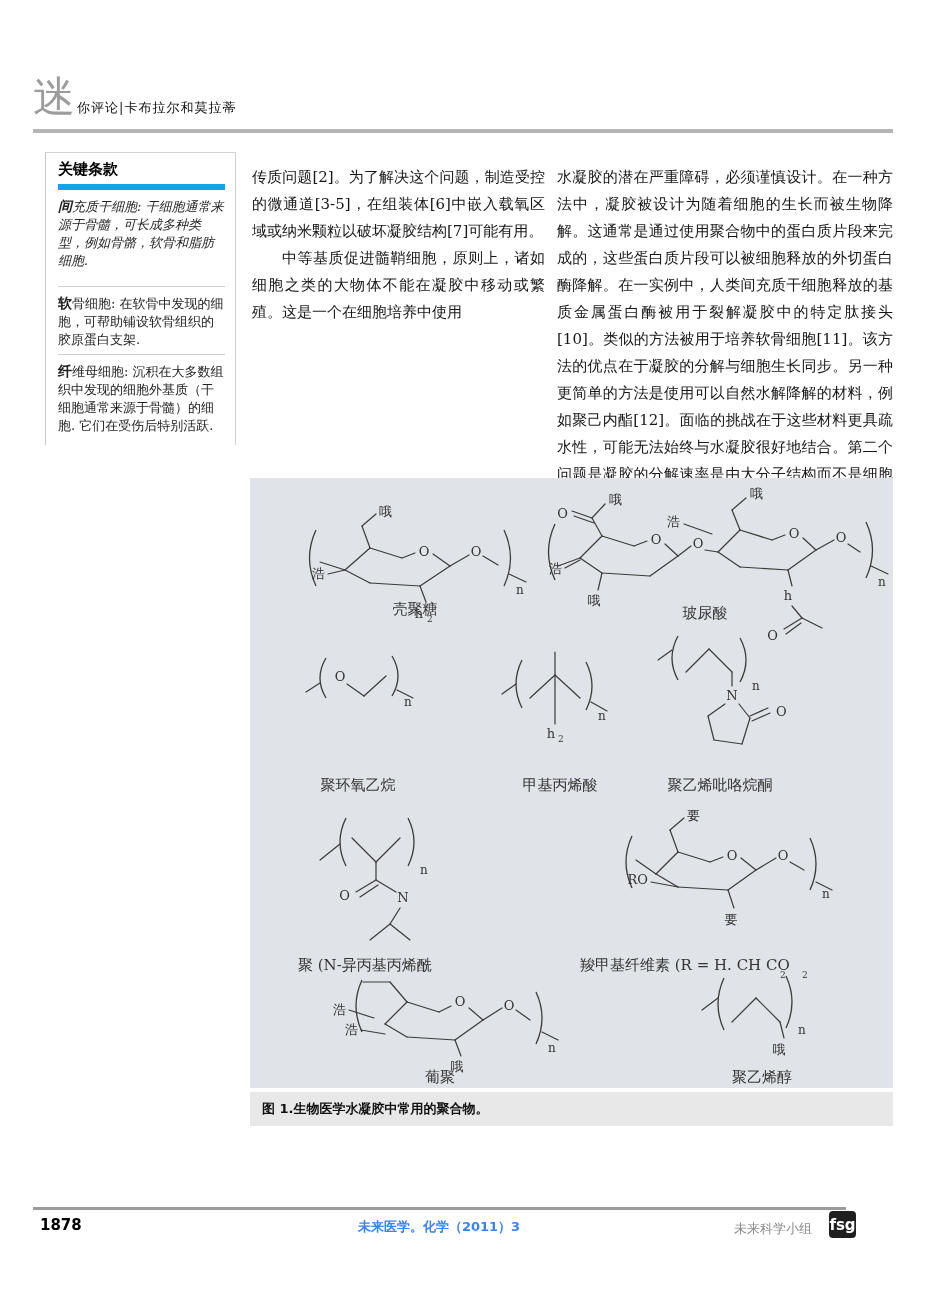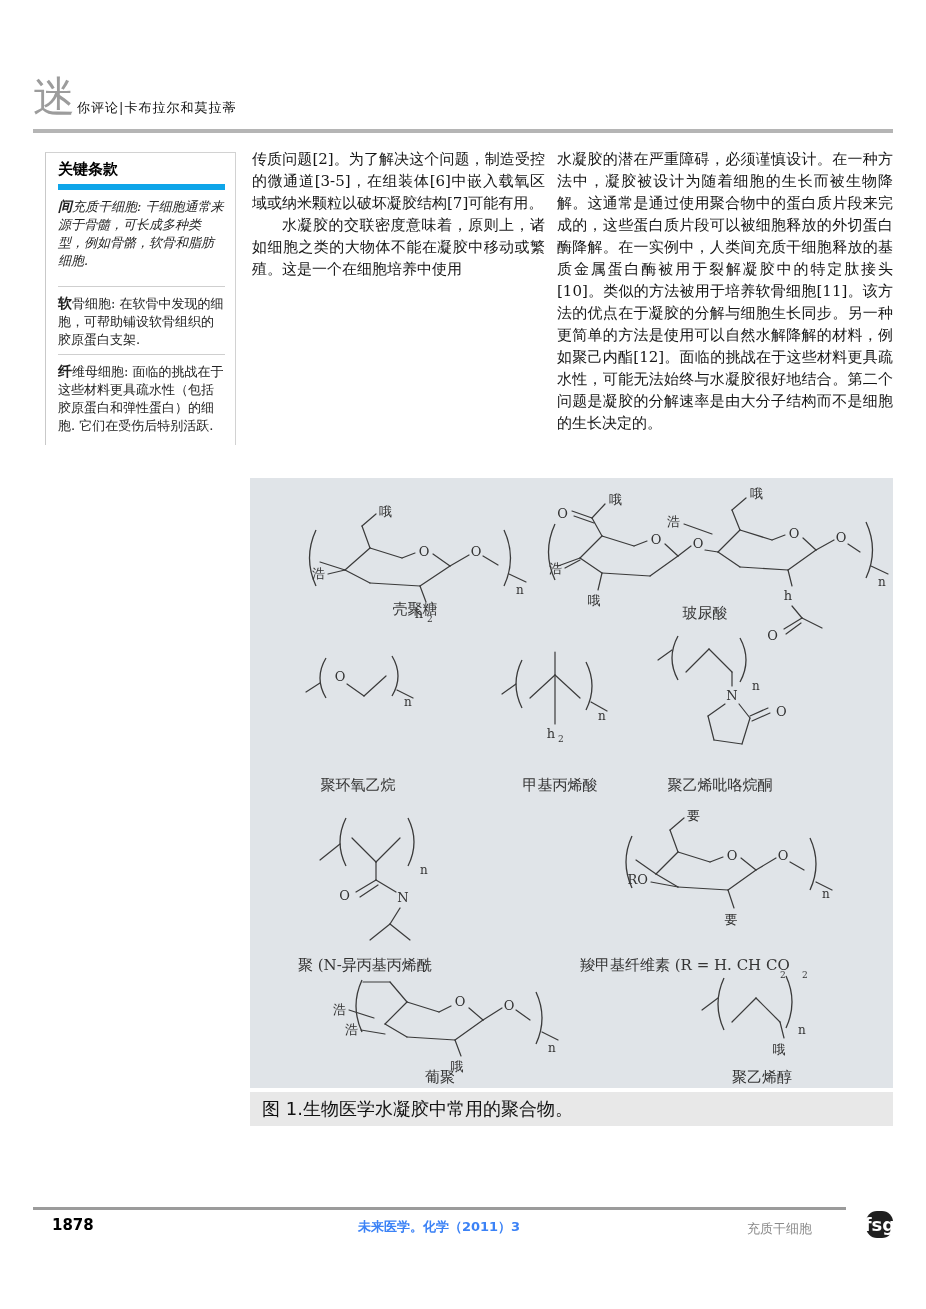--- a/index.html
+++ b/index.html
@@ -17,74 +17,74 @@
     border-left:1px solid #c9c9c9;border-top:1px solid #d2d2d2;border-right:1px solid #d2d2d2;
     box-sizing:border-box;padding:0 10px 0 12px;font-size:13px;line-height:18px;color:#222;}
   .kb-title{font-family:"DejaVu Sans",sans-serif;font-weight:bold;font-size:15px;color:#000;
     padding:7px 0 6px;border-bottom:6px solid #0ea5e9;}
   .kb-item{padding:7px 0 10px;border-bottom:1px solid #cfcfcf;}
   .kb-item.last{border-bottom:none;}
   .kb-item .lead{font-family:"DejaVu Sans",sans-serif;font-weight:bold;font-size:14px;}
   .kb-item.i1{height:79px;font-style:italic;}
   .kb-item.i2{height:50px;}
   
-  .col{position:absolute;top:148px;font-size:15px;line-height:22px;text-align:justify;color:#161616;}
+  .col{position:absolute;top:164px;font-size:15px;line-height:27px;text-align:justify;color:#161616;}
   .col1{left:252px;width:293px;}
   .col2{left:557px;width:336px;}
   .col p{margin:0;}
   .col p.ind{text-indent:2em;}
   
   .figpanel{position:absolute;left:250px;top:478px;width:643px;height:610px;background:#e0e4e8;}
   .figpanel svg{display:block;}
   .bond{stroke:#3a3a3a;stroke-width:1.2;fill:none;stroke-linecap:round;}
   .paren{stroke:#3a3a3a;stroke-width:1.3;fill:none;}
   .figpanel text{fill:#333;font-family:"DejaVu Serif",serif;}
   .at{font-size:13px;}
   .sm{font-size:9px;}
   .nn{font-size:12px;font-family:"DejaVu Sans",sans-serif;fill:#2a2a2a;}
   .mname{font-size:15px;fill:#222;}
   
   .captionbar{position:absolute;left:250px;top:1092px;width:643px;height:34px;background:#e8e8e8;}
   .captionbar span{display:block;padding-left:12px;line-height:34px;
-    font-family:"DejaVu Sans",sans-serif;font-weight:normal;font-size:18px;color:#111;}
+    font-family:"DejaVu Sans",sans-serif;font-weight:bold;font-size:13px;color:#111;}
   
   .frule{position:absolute;left:33px;top:1207px;width:813px;height:3px;background:#9b9b9b;}
-  .pnum{position:absolute;left:52px;top:1216px;font-family:"DejaVu Sans",sans-serif;font-weight:bold;font-size:15px;color:#000;}
+  .pnum{position:absolute;left:40px;top:1216px;font-family:"DejaVu Sans",sans-serif;font-weight:bold;font-size:15px;color:#000;}
   .journal{position:absolute;left:33px;top:1218px;width:812px;text-align:center;
     font-family:"DejaVu Sans",sans-serif;font-weight:bold;font-size:13px;color:#3b82f6;}
   .group{position:absolute;left:690px;top:1220px;width:122px;text-align:right;font-size:13px;color:#8a8a8a;}
-  .fsg{position:absolute;left:829px;top:1211px;width:27px;height:27px;background:#1f1f1f;border-radius:11px;
-    color:#fff;font-family:"DejaVu Sans",sans-serif;font-size:18px;font-weight:bold;
-    display:flex;align-items:center;justify-content:center;margin-left:37px;}
+  .fsg{position:absolute;left:829px;top:1211px;width:27px;height:27px;background:#1f1f1f;border-radius:4px;
+    color:#fff;font-family:"DejaVu Sans",sans-serif;font-size:15px;font-weight:bold;
+    display:flex;align-items:center;justify-content:center;}
 </style>
 </head>
 <body>
 
 <div class="page">
 
   <span class="dropcap">迷</span>
   <span class="htitle">你评论|卡布拉尔和莫拉蒂</span>
   <div class="hrule"></div>
 
   <aside class="keybox">
     <div class="kb-title">关键条款</div>
     <div class="kb-item i1">
       <span class="lead">间</span><span>充质干细胞: 干细胞通常来源于骨髓，可长成多种类型，例如骨骼，软骨和脂肪细胞.</span>
     </div>
     <div class="kb-item i2">
       <span class="lead">软</span><span>骨细胞: 在软骨中发现的细胞，可帮助铺设软骨组织的胶原蛋白支架.</span>
     </div>
     <div class="kb-item last">
-      <span class="lead">纤</span><span>维母细胞: 面临的挑战在于这些材料更具疏水性（包括胶原蛋白和弹性蛋白）的细胞. 它们在受伤后特别活跃.</span>
+      <span class="lead">纤</span><span>维母细胞: 沉积在大多数组织中发现的细胞外基质（干细胞通常来源于骨髓）的细胞. 它们在受伤后特别活跃.</span>
     </div>
   </aside>
 
   <div class="col col1">
     <p>传质问题[2]。为了解决这个问题，制造受控的微通道[3-5]，在组装体[6]中嵌入载氧区域或纳米颗粒以破坏凝胶结构[7]可能有用。</p>
-    <p class="ind">水凝胶的交联密度意味着，原则上，诸如细胞之类的大物体不能在凝胶中移动或繁殖。这是一个在细胞培养中使用</p>
+    <p class="ind">中等基质促进髓鞘细胞，原则上，诸如细胞之类的大物体不能在凝胶中移动或繁殖。这是一个在细胞培养中使用</p>
   </div>
   <div class="col col2">
     <p>水凝胶的潜在严重障碍，必须谨慎设计。在一种方法中，凝胶被设计为随着细胞的生长而被生物降解。这通常是通过使用聚合物中的蛋白质片段来完成的，这些蛋白质片段可以被细胞释放的外切蛋白酶降解。在一实例中，人类间充质干细胞释放的基质金属蛋白酶被用于裂解凝胶中的特定肽接头[10]。类似的方法被用于培养软骨细胞[11]。该方法的优点在于凝胶的分解与细胞生长同步。另一种更简单的方法是使用可以自然水解降解的材料，例如聚己内酯[12]。面临的挑战在于这些材料更具疏水性，可能无法始终与水凝胶很好地结合。第二个问题是凝胶的分解速率是由大分子结构而不是细胞的生长决定的。</p>
   </div>
 
   <div class="figpanel">
     <svg width="643" height="610" viewBox="0 0 643 610">
 
       <g>
         <path class="paren" d="M66,52 Q53,80 66,108"></path>
@@ -303,16 +303,16 @@
     </svg>
   </div>
 
   <div class="captionbar">
     <span>图 1.生物医学水凝胶中常用的聚合物。</span>
   </div>
 
   <div class="frule"></div>
   <div class="pnum">1878</div>
   <div class="journal">未来医学。化学（2011）3</div>
-  <div class="group">充质干细胞</div>
+  <div class="group">未来科学小组</div>
   <div class="fsg">fsg</div>
 
 </div>
 
 </body></html>

